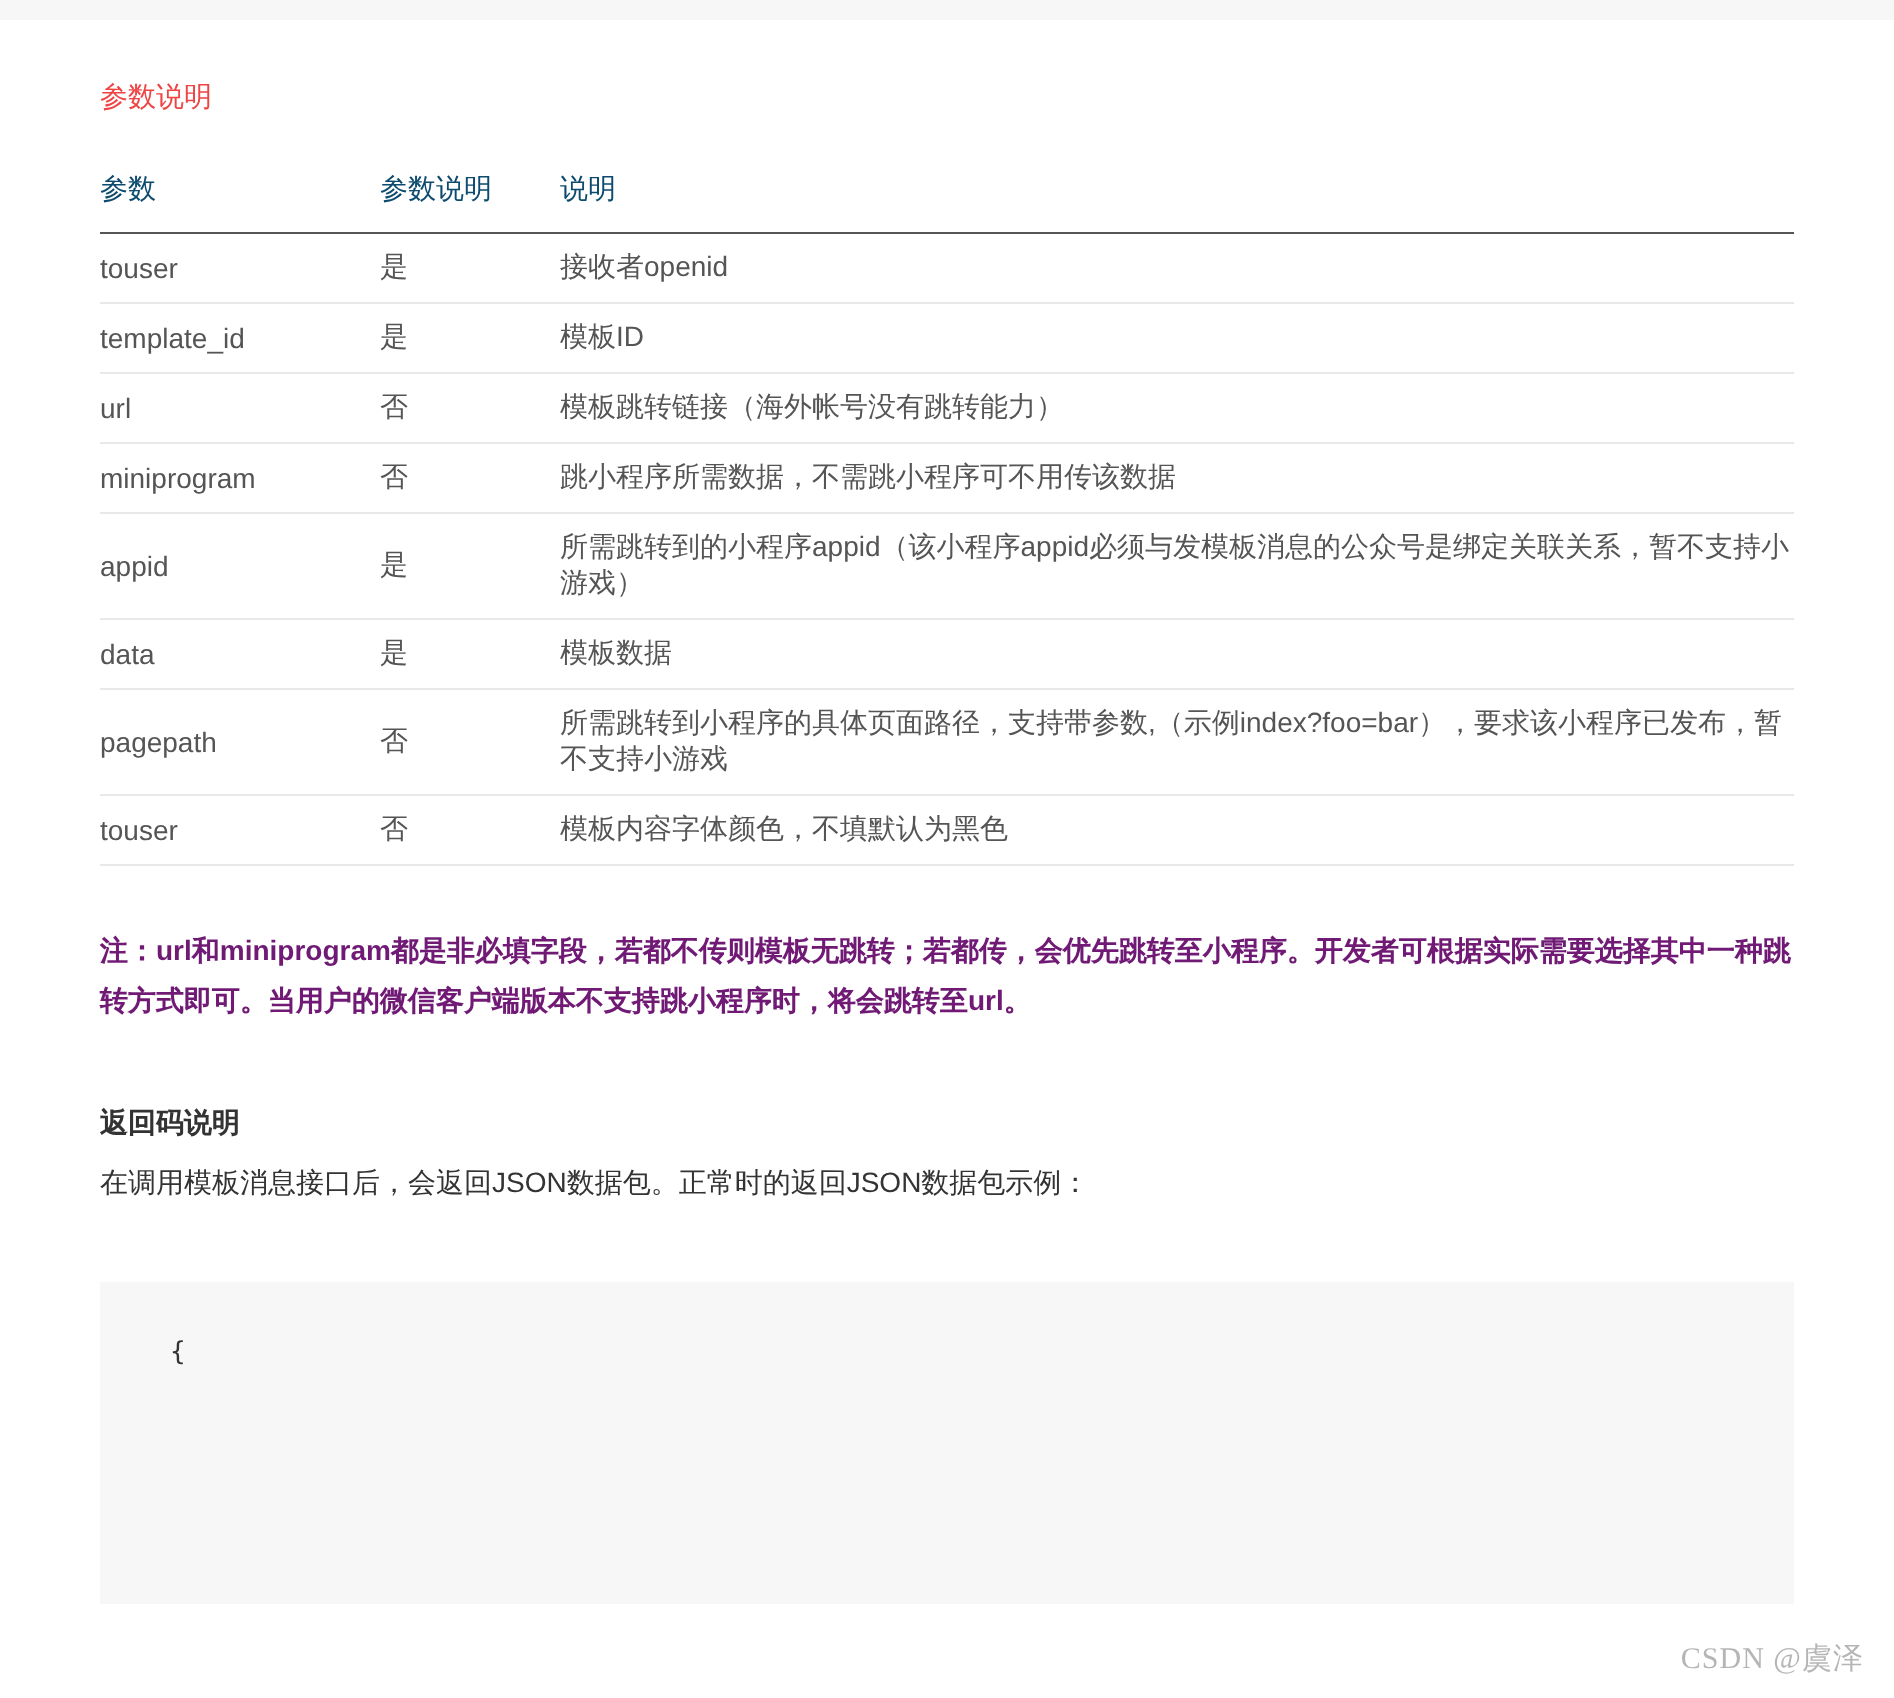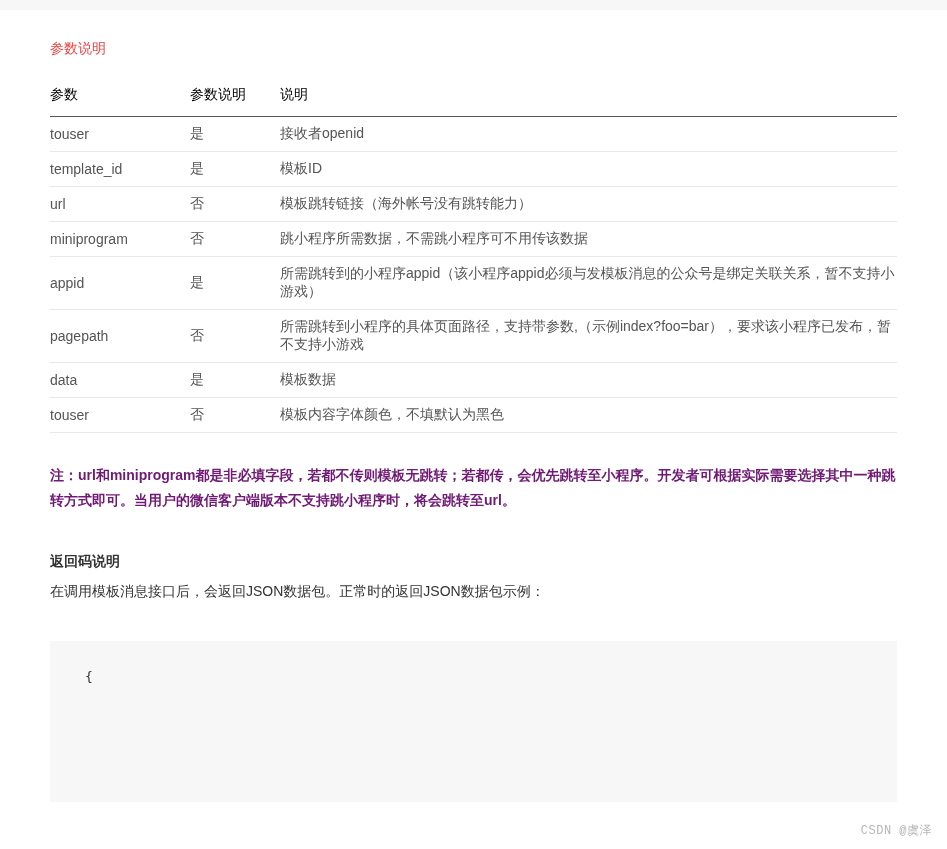--- a/index.html
+++ b/index.html
@@ -30,21 +30,21 @@
       font-weight: normal;
     }
     table {
       width: 100%;
       border-collapse: collapse;
       margin-bottom: 30px;
     }
     thead th {
       text-align: left;
       font-weight: normal;
-      color: #000000;
+      color: #0c4a6e;
       padding: 10px 0 12px 0;
       font-size: 14px;
       border-bottom: 1px solid #555;
     }
     tbody td {
       padding: 8px 0;
       border-bottom: 1px solid #e8e8e8;
       color: #555;
       font-size: 14px;
       vertical-align: middle;
@@ -85,22 +85,22 @@
       margin: 0 50px;
     }
     .punct {
       color: #333;
     }
     .watermark {
       position: fixed;
       right: 15px;
       bottom: 10px;
       color: rgba(120,120,120,0.55);
-      font-size: 12px;
-      font-family: Liberation Mono, monospace;
+      font-size: 15px;
+      font-family: Liberation Serif, serif;
       letter-spacing: 0.5px;
     }
   </style>
 </head>
 <body>
 
 <div class="top-bar"></div>
 
 <div class="content">
   <div class="section-title">参数说明</div>
@@ -133,28 +133,28 @@
         <td>miniprogram</td>
         <td>否</td>
         <td>跳小程序所需数据，不需跳小程序可不用传该数据</td>
       </tr>
       <tr>
         <td>appid</td>
         <td>是</td>
         <td>所需跳转到的小程序appid（该小程序appid必须与发模板消息的公众号是绑定关联关系，暂不支持小游戏）</td>
       </tr>
       <tr>
+        <td>data</td>
+        <td>是</td>
+        <td>模板数据</td>
+      </tr>
+      <tr>
         <td>pagepath</td>
         <td>否</td>
         <td>所需跳转到小程序的具体页面路径，支持带参数,（示例index?foo=bar），要求该小程序已发布，暂不支持小游戏</td>
-      </tr>
-      <tr>
-        <td>data</td>
-        <td>是</td>
-        <td>模板数据</td>
       </tr>
       <tr>
         <td>touser</td>
         <td>否</td>
         <td>模板内容字体颜色，不填默认为黑色</td>
       </tr>
     </tbody>
   </table>
 
   <div class="note">注：url和miniprogram都是非必填字段，若都不传则模板无跳转；若都传，会优先跳转至小程序。开发者可根据实际需要选择其中一种跳转方式即可。当用户的微信客户端版本不支持跳小程序时，将会跳转至url。</div>

